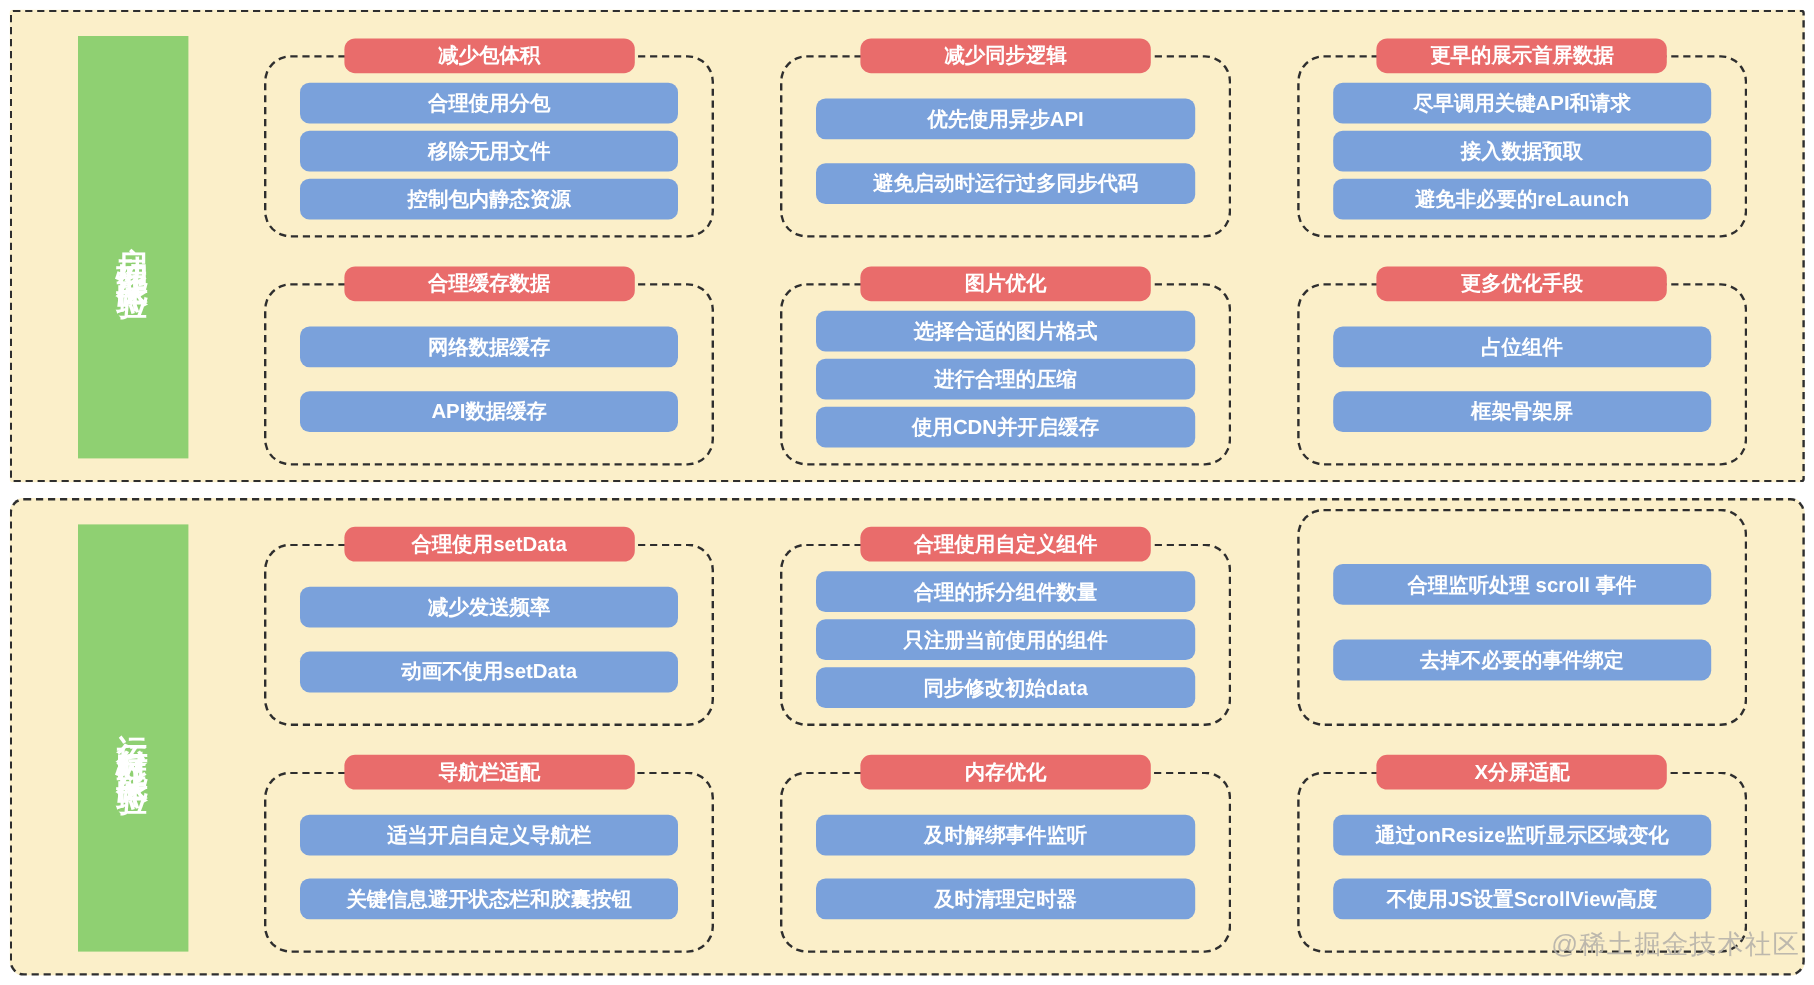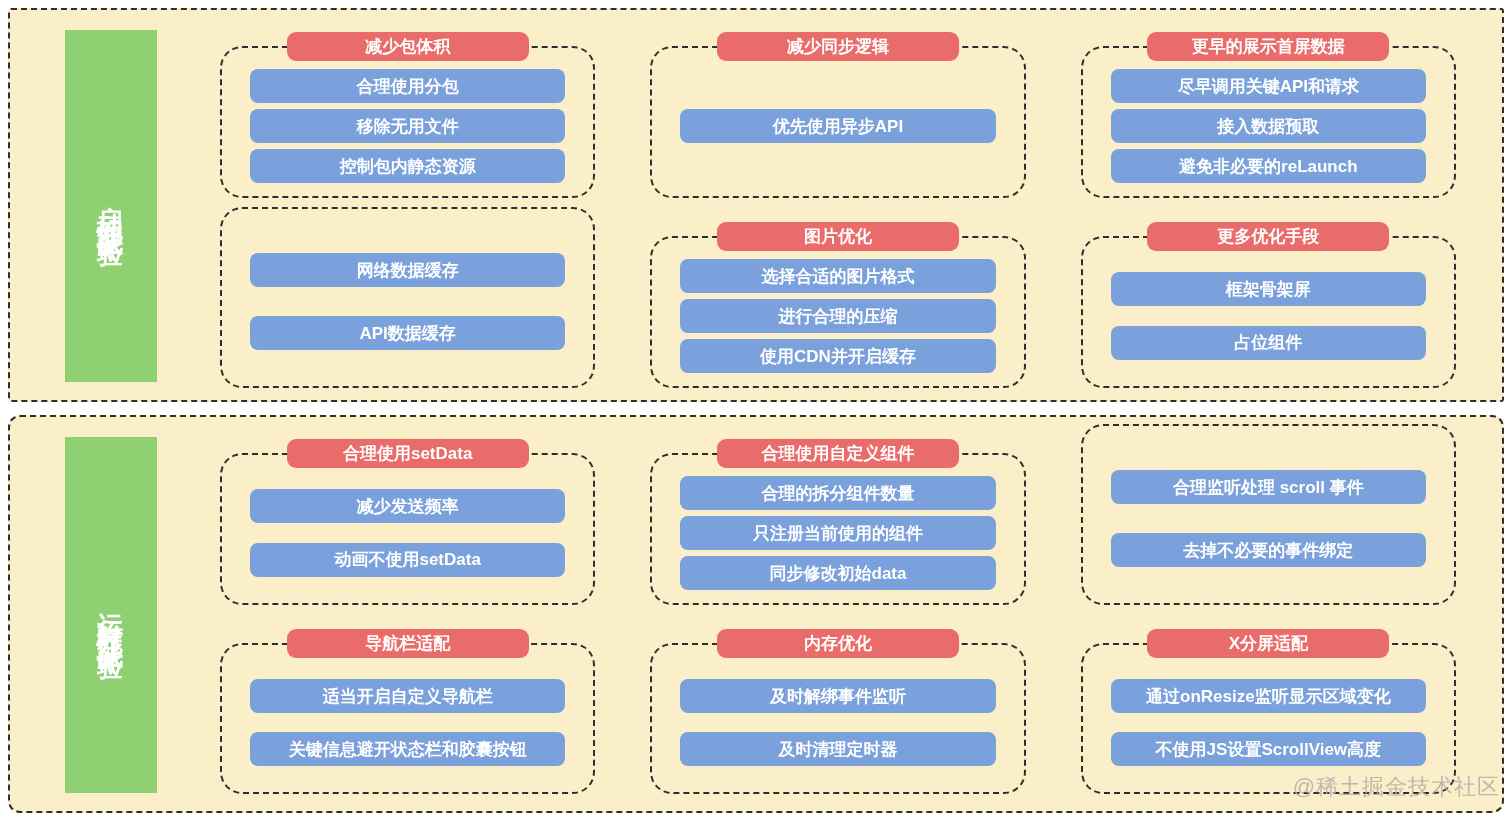--- a/index.html
+++ b/index.html
@@ -125,53 +125,55 @@
           <div class="item">合理使用分包</div>
           <div class="item">移除无用文件</div>
           <div class="item">控制包内静态资源</div>
         </div>
       </div>
 
       <div class="group">
         <div class="group-header">减少同步逻辑</div>
         <div class="group-box">
           <div class="item">优先使用异步API</div>
+          <div class="item">避免启动时运行过多同步代码</div>
         </div>
       </div>
 
       <div class="group">
         <div class="group-header">更早的展示首屏数据</div>
         <div class="group-box">
           <div class="item">尽早调用关键API和请求</div>
           <div class="item">接入数据预取</div>
           <div class="item">避免非必要的reLaunch</div>
         </div>
       </div>
 
       <div class="group">
+        <div class="group-header">合理缓存数据</div>
         <div class="group-box">
           <div class="item">网络数据缓存</div>
           <div class="item">API数据缓存</div>
         </div>
       </div>
 
       <div class="group">
         <div class="group-header">图片优化</div>
         <div class="group-box">
           <div class="item">选择合适的图片格式</div>
           <div class="item">进行合理的压缩</div>
           <div class="item">使用CDN并开启缓存</div>
         </div>
       </div>
 
       <div class="group">
         <div class="group-header">更多优化手段</div>
         <div class="group-box">
+          <div class="item">占位组件</div>
           <div class="item">框架骨架屏</div>
-          <div class="item">占位组件</div>
         </div>
       </div>
 
     </div>
   </section>
 
   <section class="panel panel-bottom">
     <div class="v-label">
       <span class="v-label-text">运行时性能体验</span>
     </div>

